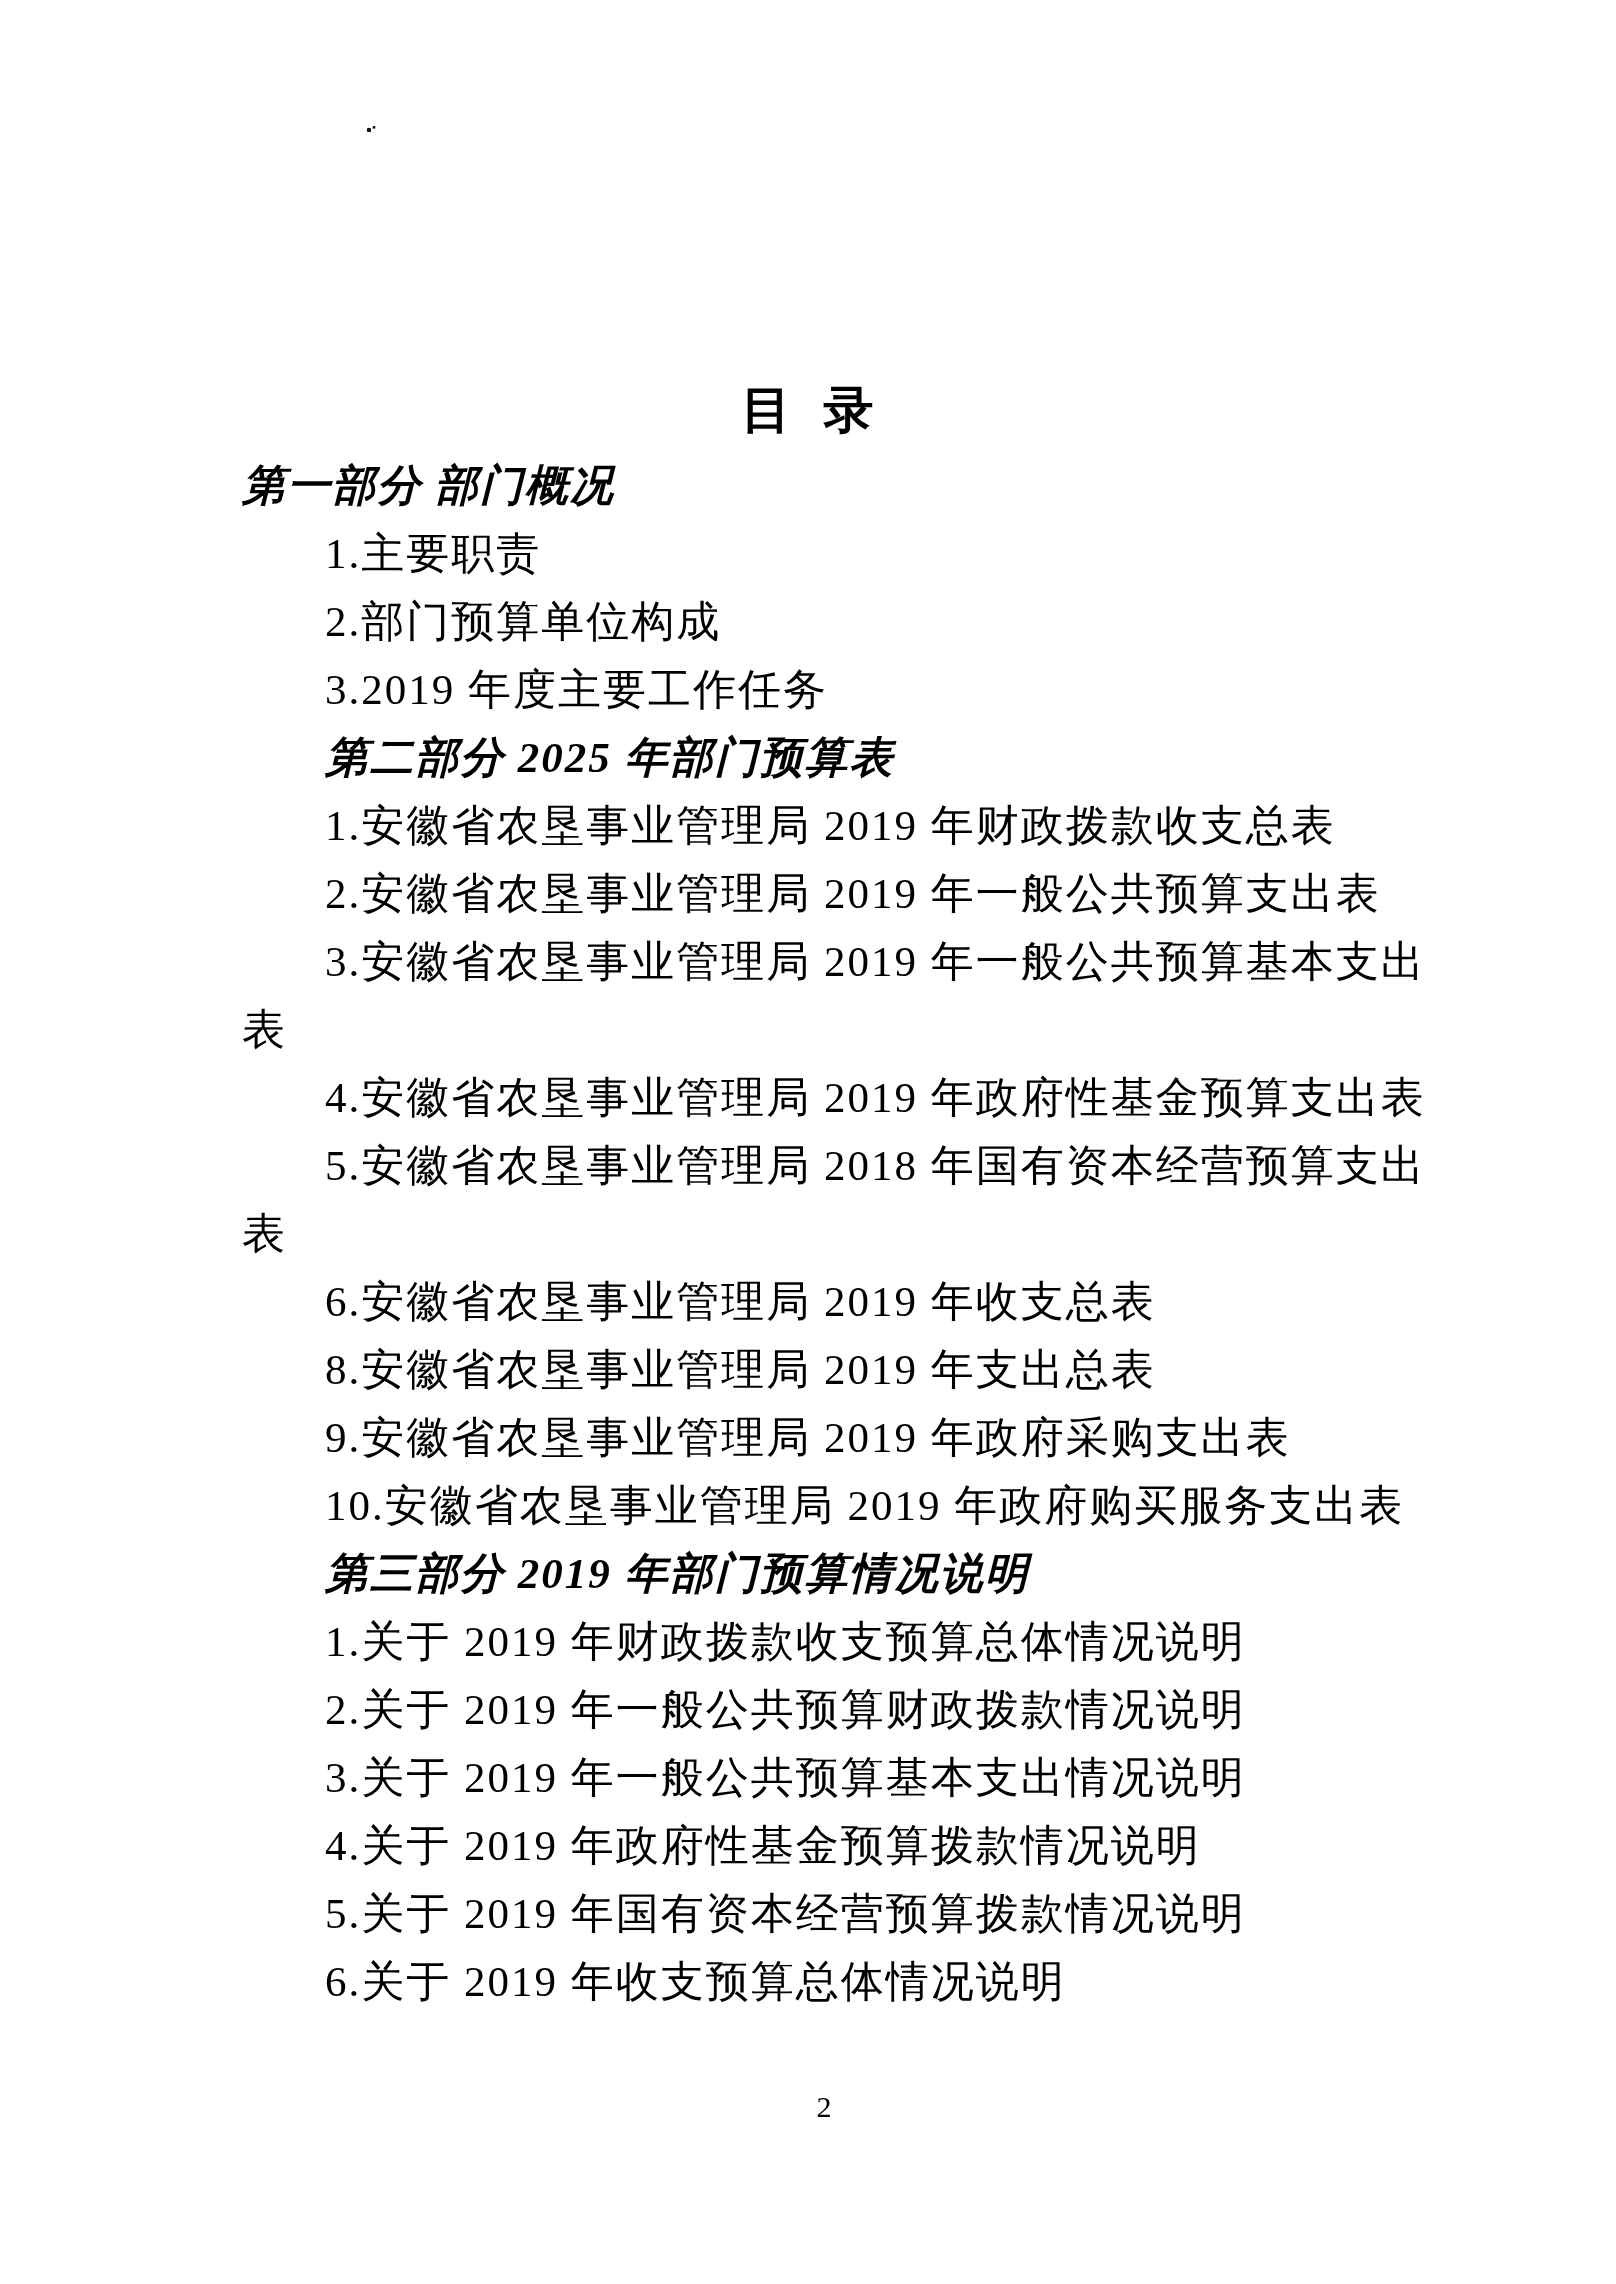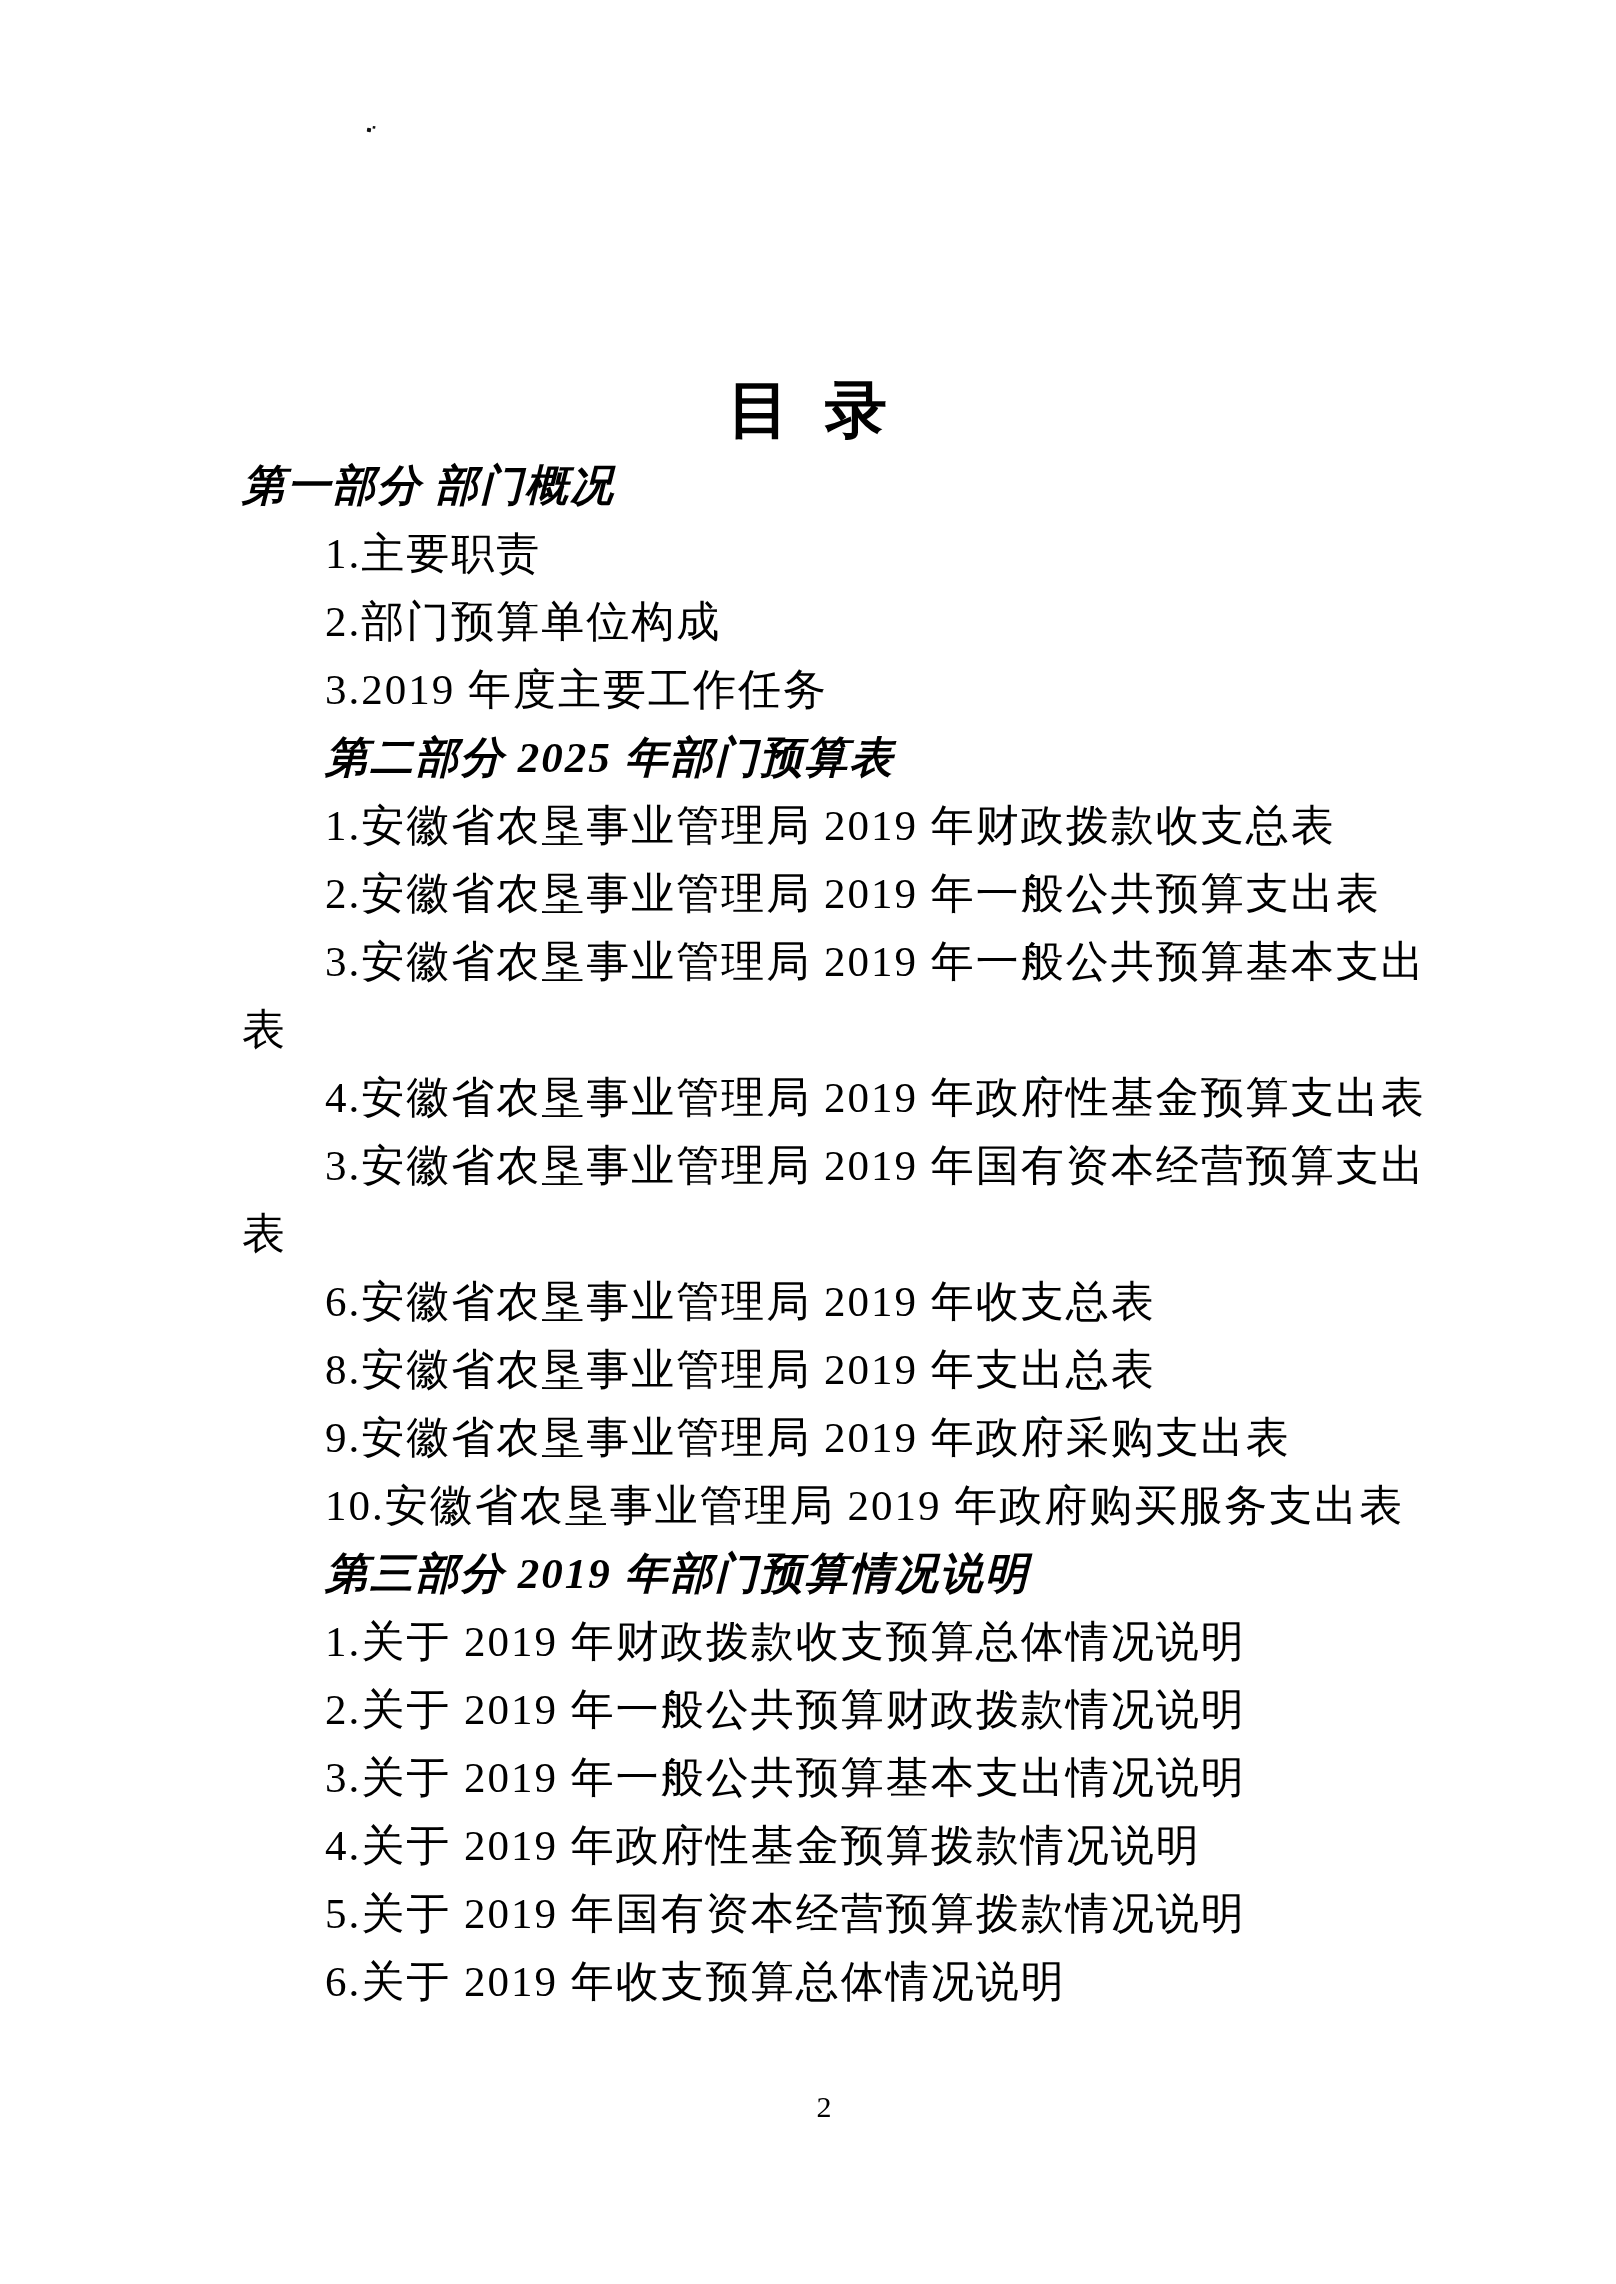--- a/index.html
+++ b/index.html
@@ -27,21 +27,21 @@
     border-radius: 0.7px;
     box-shadow: 4.6px -3.3px 0 -0.7px #111111;
     transform: rotate(8deg);
   }
   .doc-title {
     position: absolute;
     top: 373px;
     left: 0;
     width: 100%;
     text-align: center;
-    font-size: 62px;
+    font-size: 50px;
     line-height: 75px;
     font-weight: bold;
     word-spacing: 17px;
     letter-spacing: 1.3px;
     white-space: nowrap;
   }
   .content {
     position: absolute;
     top: 452px;
     left: 242px;
@@ -83,21 +83,21 @@
     <div class="line heading">第一部分 部门概况</div>
     <div class="line item indent">1.主要职责</div>
     <div class="line item indent">2.部门预算单位构成</div>
     <div class="line item indent">3.2019 年度主要工作任务</div>
     <div class="line heading indent">第二部分 2025 年部门预算表</div>
     <div class="line item indent">1.安徽省农垦事业管理局 2019 年财政拨款收支总表</div>
     <div class="line item indent">2.安徽省农垦事业管理局 2019 年一般公共预算支出表</div>
     <div class="line item indent">3.安徽省农垦事业管理局 2019 年一般公共预算基本支出</div>
     <div class="line continuation">表</div>
     <div class="line item indent">4.安徽省农垦事业管理局 2019 年政府性基金预算支出表</div>
-    <div class="line item indent">3.安徽省农垦事业管理局 2019 年国有资本经营预算支出</div>
+    <div class="line item indent">5.安徽省农垦事业管理局 2018 年国有资本经营预算支出</div>
     <div class="line continuation">表</div>
     <div class="line item indent">6.安徽省农垦事业管理局 2019 年收支总表</div>
     <div class="line item indent">8.安徽省农垦事业管理局 2019 年支出总表</div>
     <div class="line item indent">9.安徽省农垦事业管理局 2019 年政府采购支出表</div>
     <div class="line item indent">10.安徽省农垦事业管理局 2019 年政府购买服务支出表</div>
     <div class="line heading indent">第三部分 2019 年部门预算情况说明</div>
     <div class="line item indent">1.关于 2019 年财政拨款收支预算总体情况说明</div>
     <div class="line item indent">2.关于 2019 年一般公共预算财政拨款情况说明</div>
     <div class="line item indent">3.关于 2019 年一般公共预算基本支出情况说明</div>
     <div class="line item indent">4.关于 2019 年政府性基金预算拨款情况说明</div>

